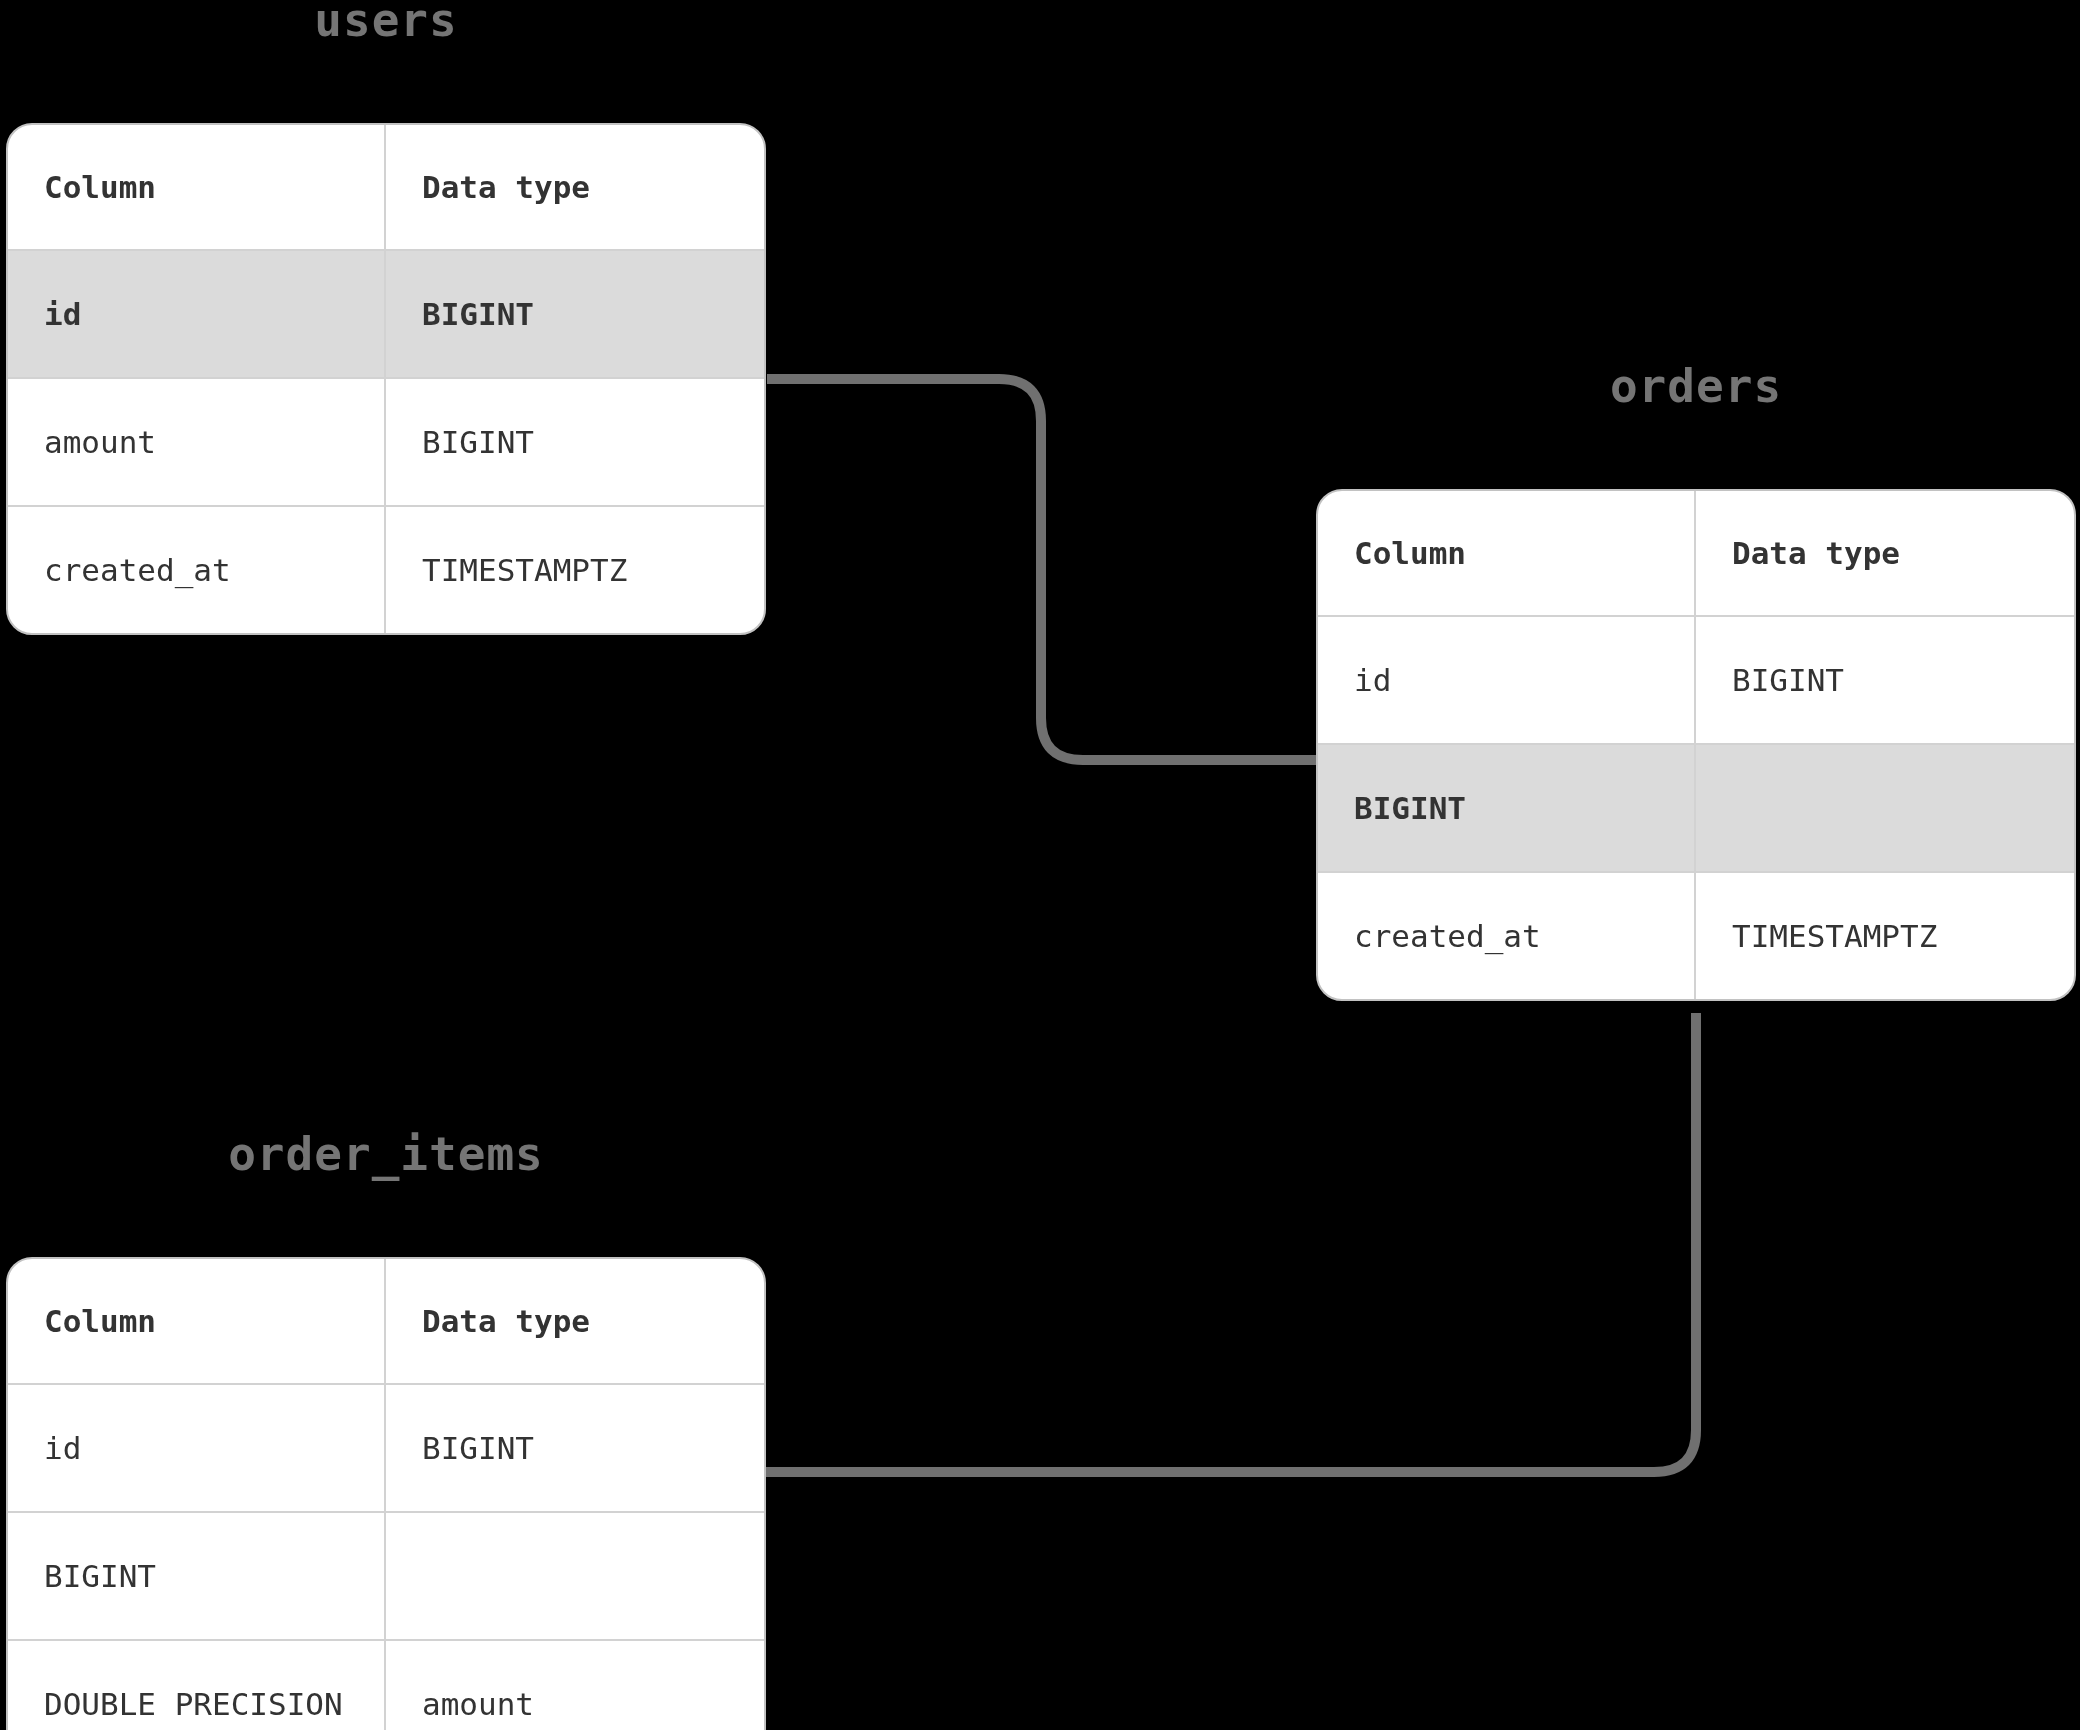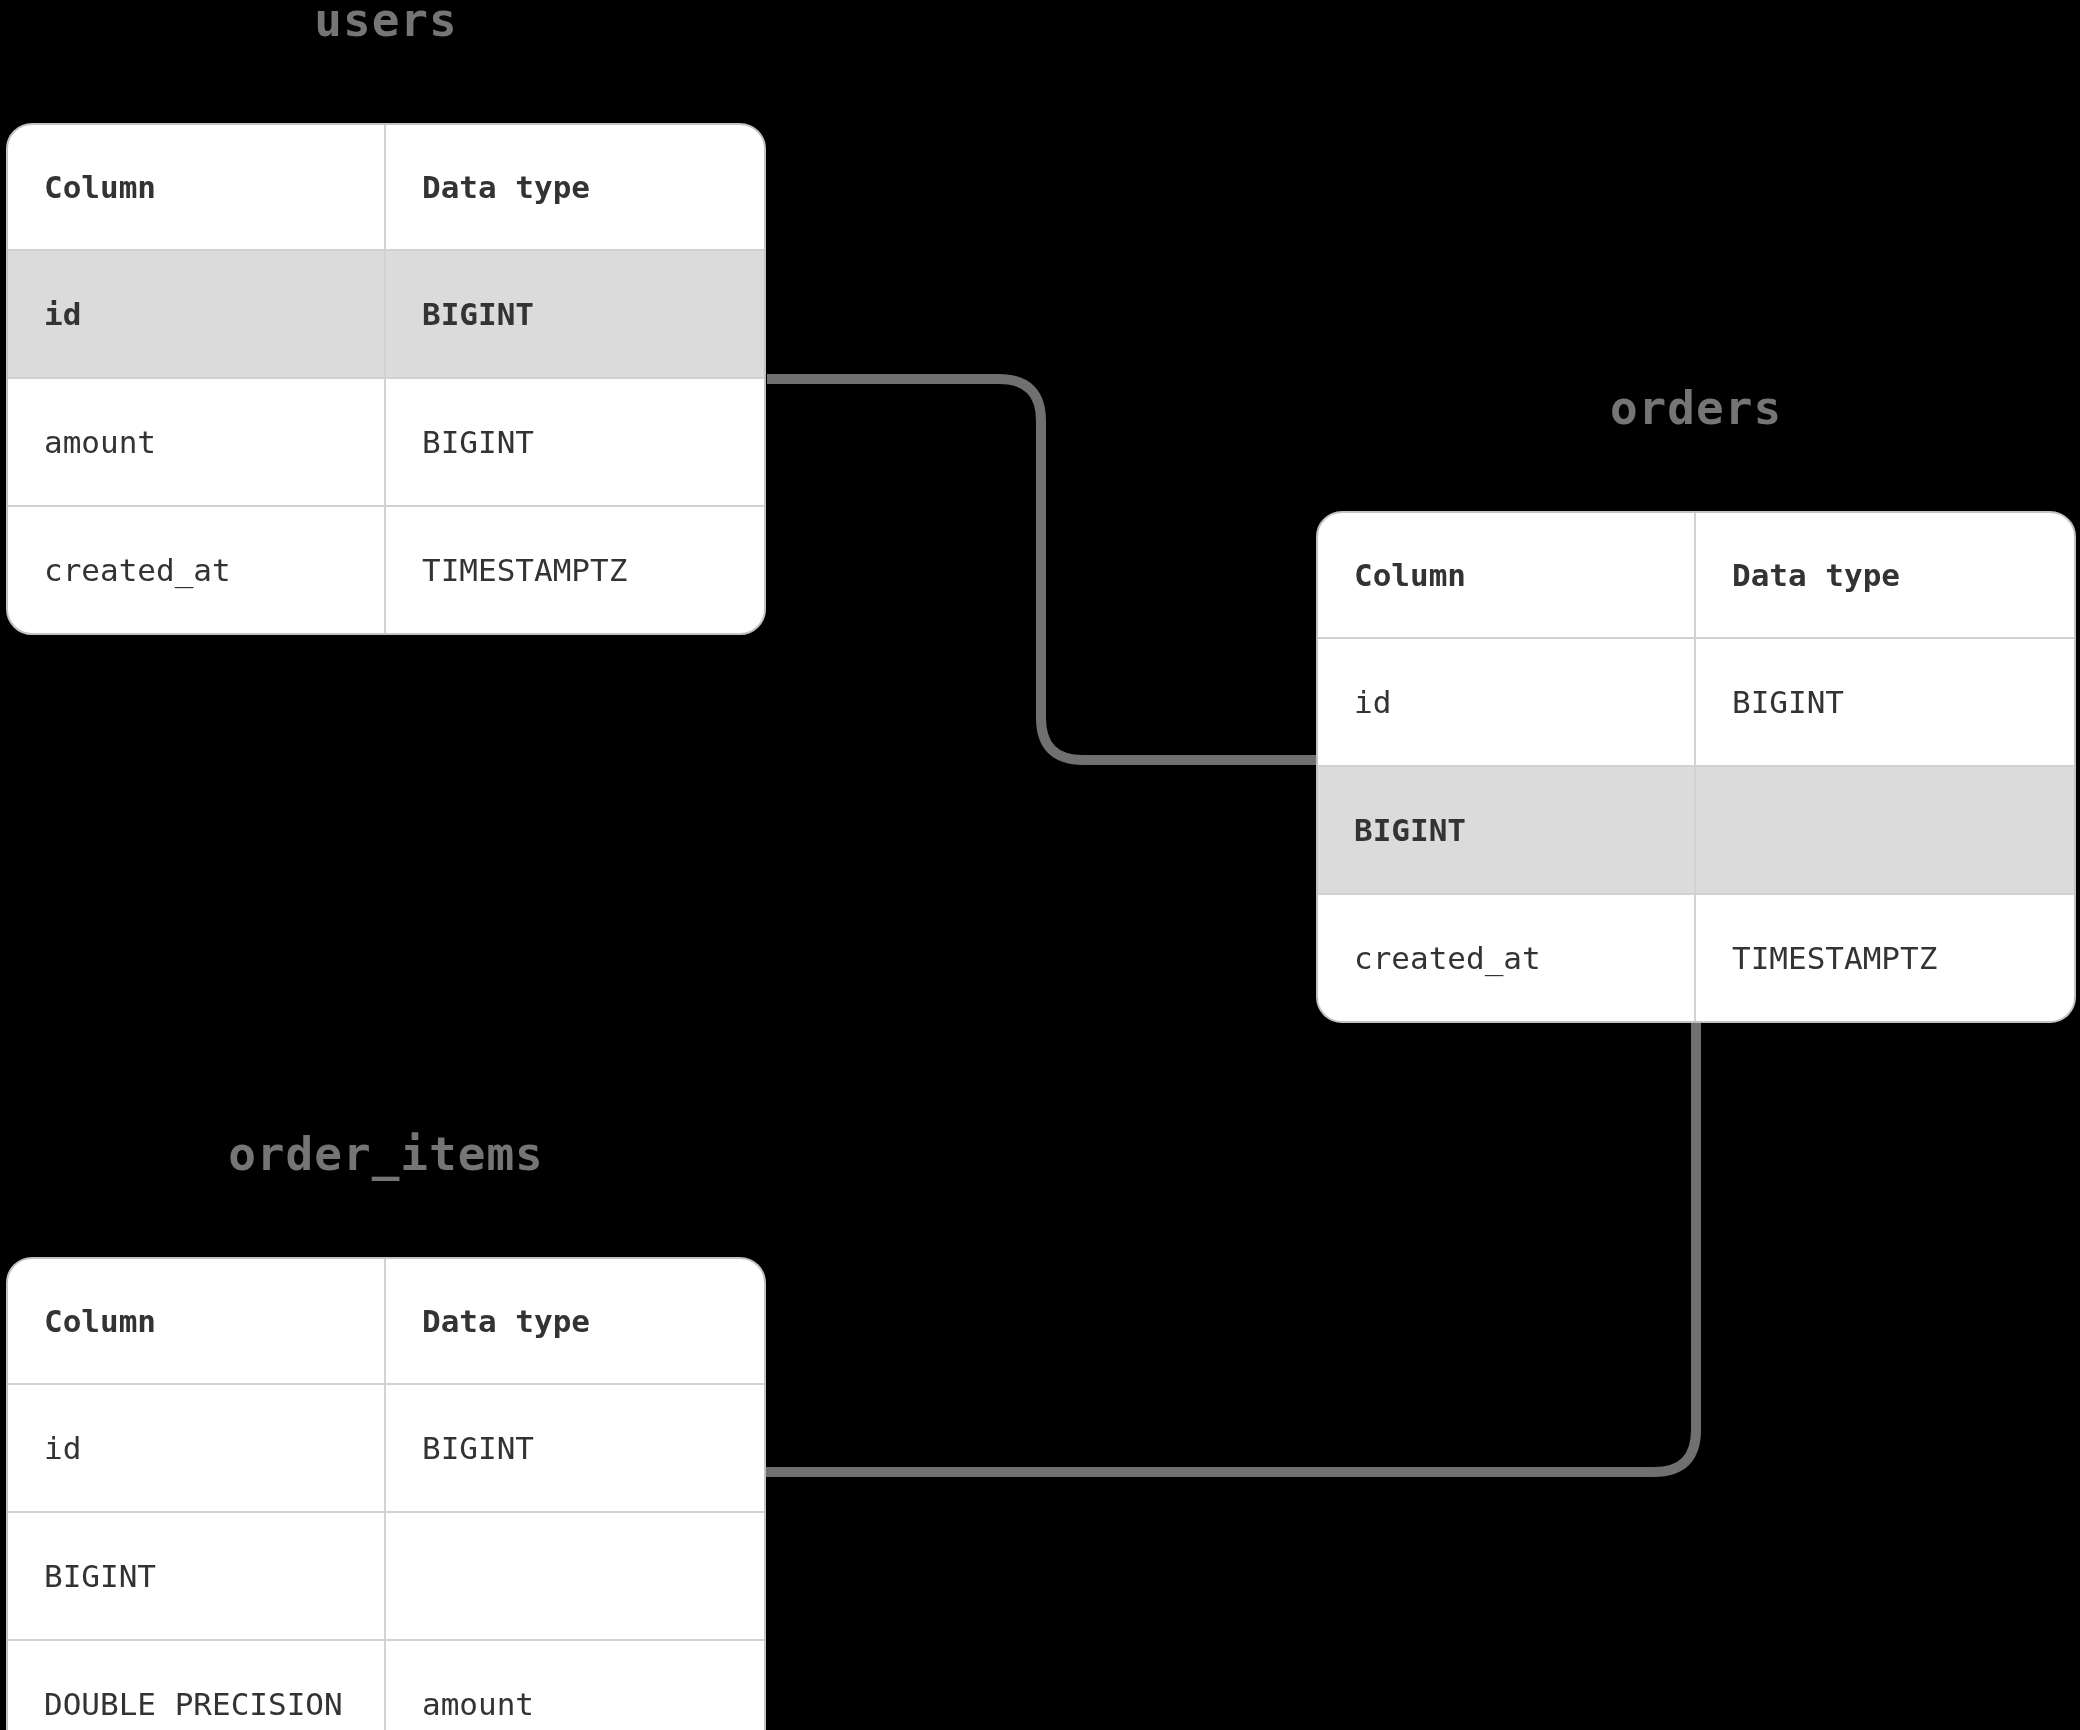--- a/index.html
+++ b/index.html
@@ -52,21 +52,21 @@
     font-size:31px;
     color:var(--text);
     white-space:nowrap;
   }
   .tcell:first-child{border-right:2px solid var(--divider);}
   .thead .tcell{font-weight:bold;}
   .trow.highlight{background:var(--row-highlight);}
   .trow.highlight .tcell{font-weight:bold;}
   
   #entity-users{left:6px;top:-8px;}
-  #entity-orders{left:1316px;top:380px;}
+  #entity-orders{left:1316px;top:358px;}
   #entity-order-items{left:6px;top:1126px;}
 </style>
 </head>
 <body>
 
 <div class="canvas">
 
   <svg class="connector-layer" viewBox="0 0 2080 1730">
     <path d="M 767 379 H 999 Q 1041 379 1041 421 V 718 Q 1041 760 1083 760 H 1317"></path>
     <path d="M 1696 1013 V 1430 Q 1696 1472 1654 1472 H 766"></path>

